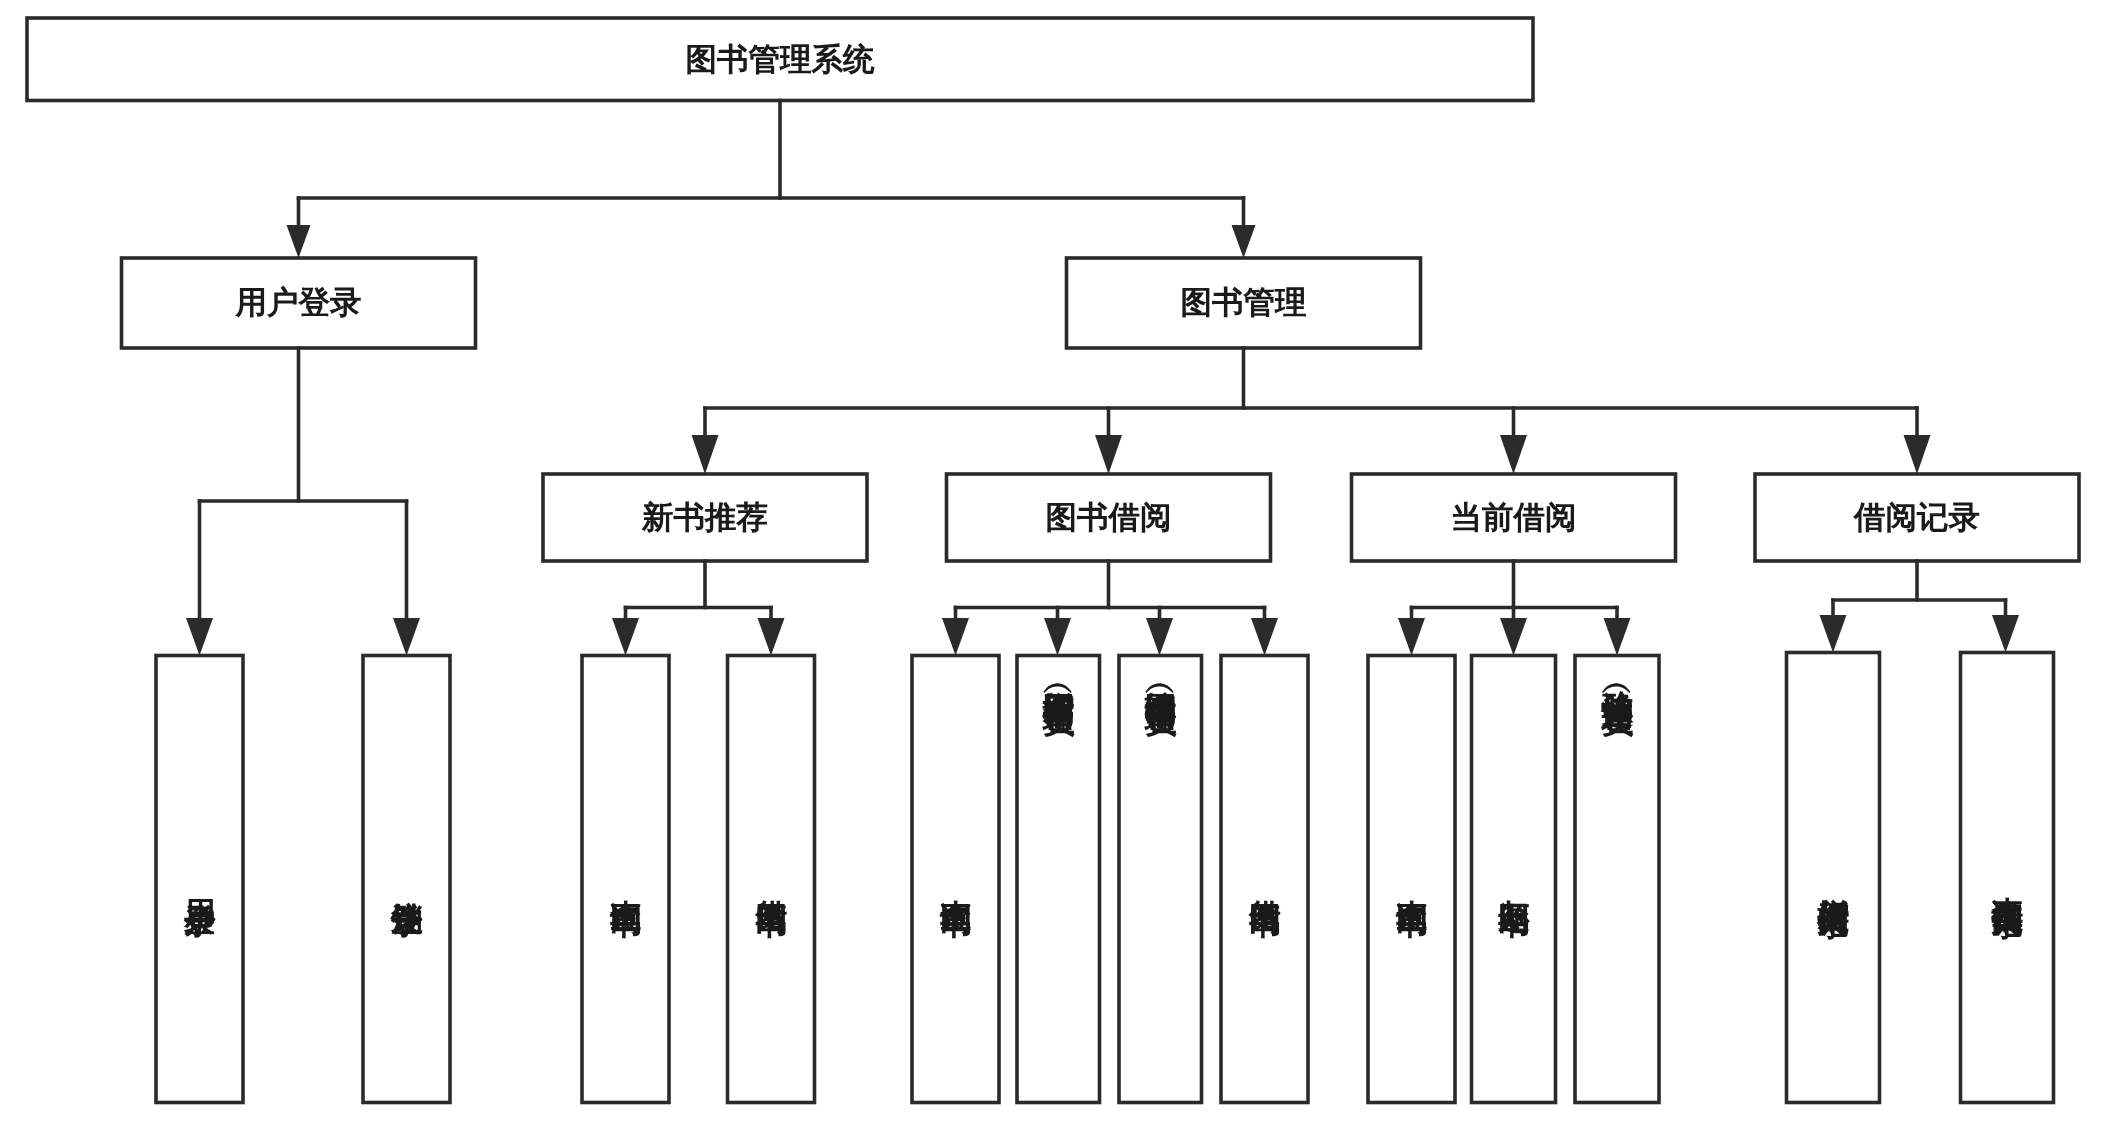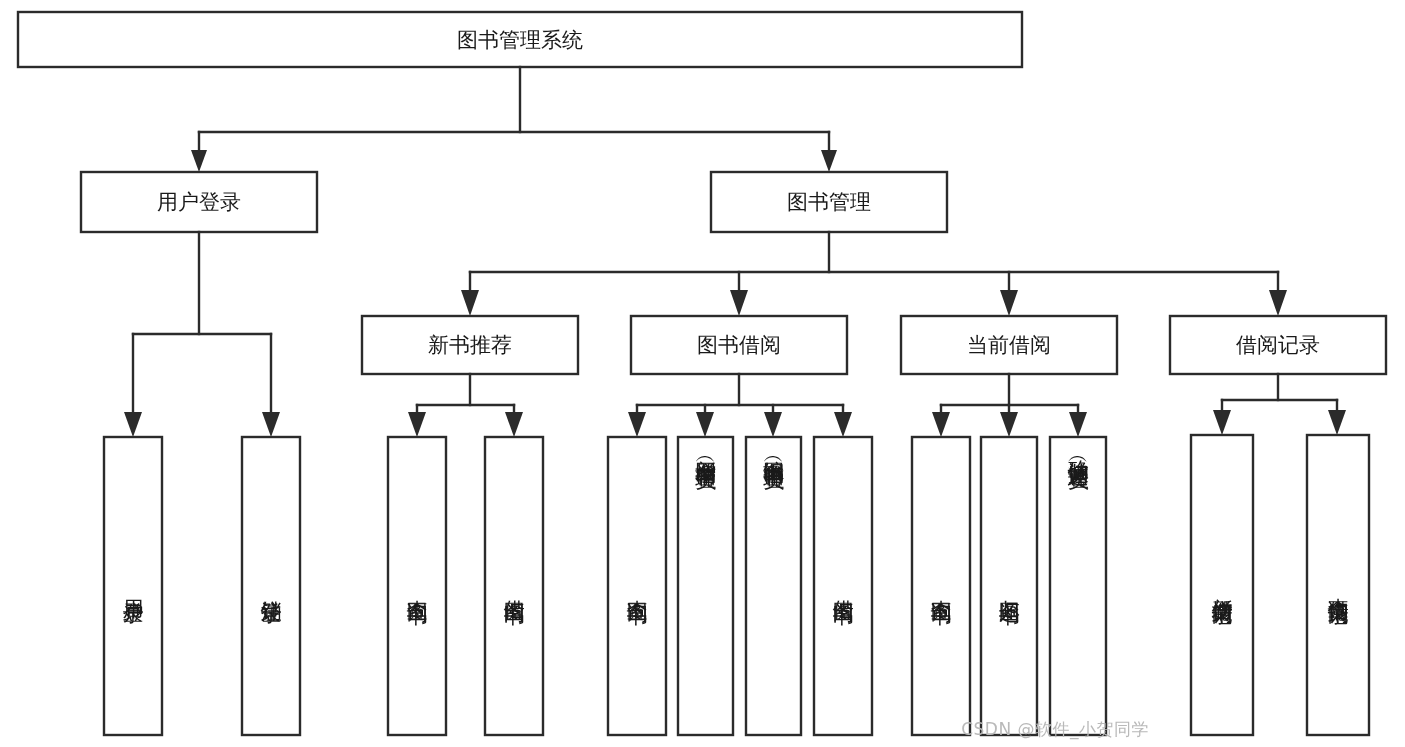--- a/index.html
+++ b/index.html
@@ -11,20 +11,21 @@
     width: 1405px;
     height: 747px;
     font-family: "DejaVu Sans", "Liberation Sans", sans-serif;
     overflow: hidden;
     position: relative;
   }
   #diagram-root {
     position: relative;
     width: 1157px;
     height: 747px;
+    font-weight: bold;
   }
   svg#flow {
     position: absolute;
     top: 0;
     left: 0;
     width: 1405px;
     height: 747px;
     display: block;
   }
   .node-rect {
@@ -255,15 +256,14 @@
     <span class="leaf-label">确认归还（管理员）</span>
   </div>
 
   <div class="leaf-label-wrap" style="left:1191px; top:435px; width:62px; height:300px;">
     <span class="leaf-label">新增借阅记录</span>
   </div>
   <div class="leaf-label-wrap" style="left:1307px; top:435px; width:62px; height:300px;">
     <span class="leaf-label">查询借阅记录</span>
   </div>
 
-  <div class="watermark">CSDN @软件_小贺同学</div>
 
 </div>
 
 </body></html>

